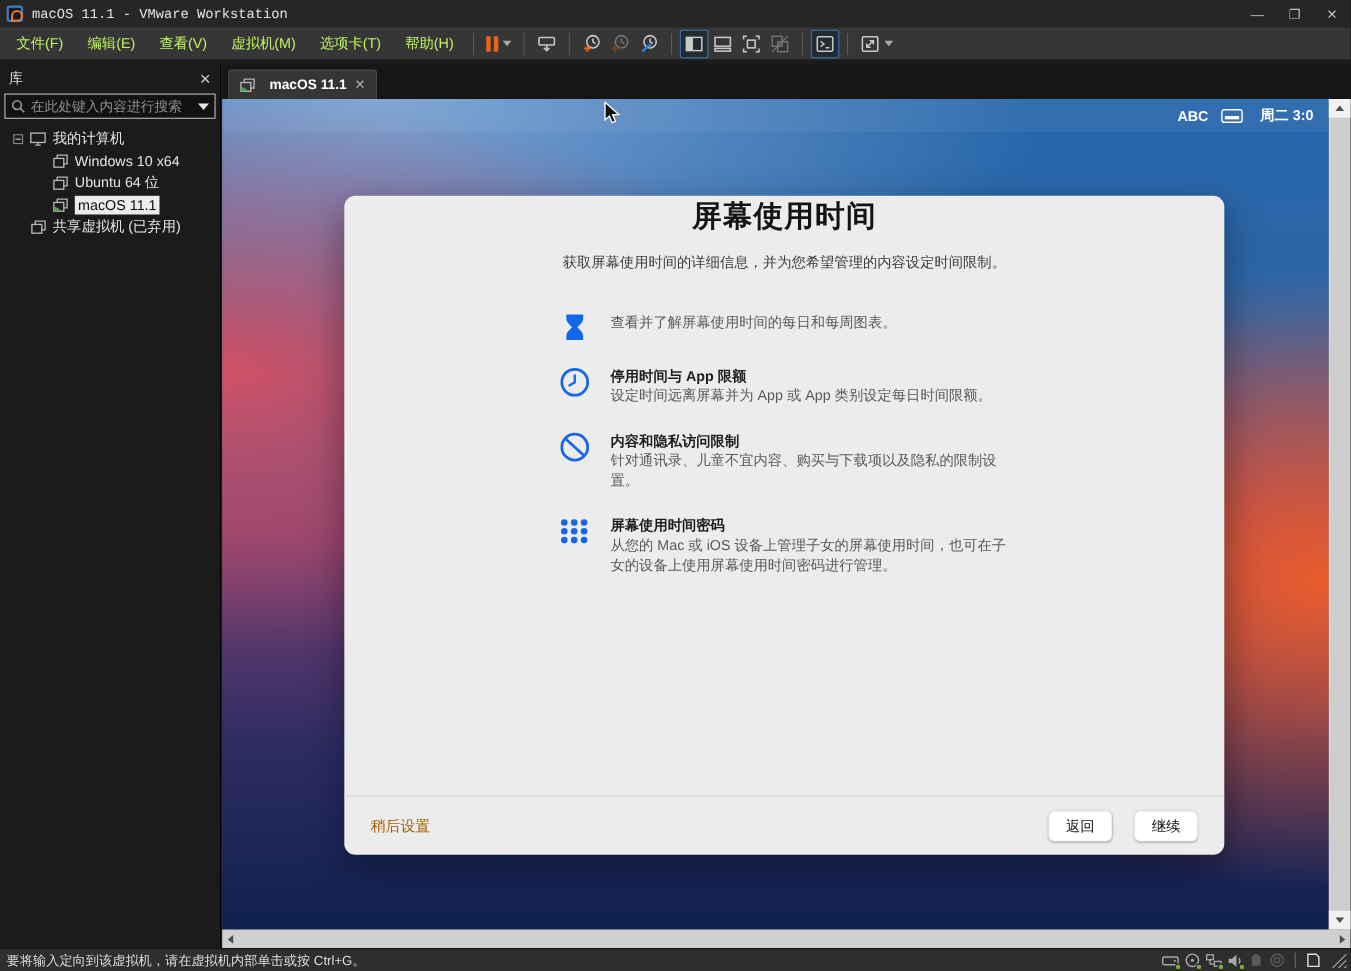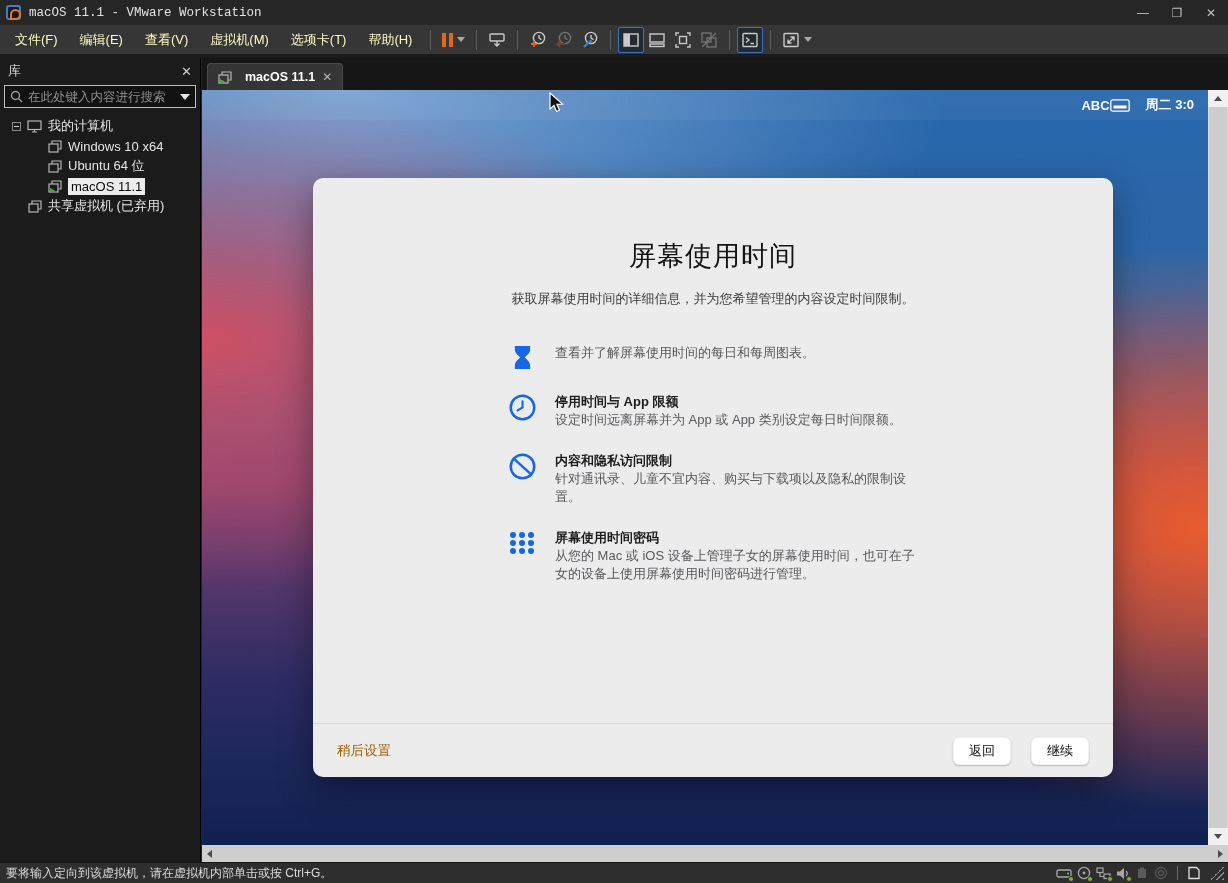--- a/index.html
+++ b/index.html
@@ -9,21 +9,21 @@
   
   .titlebar { position:absolute; left:0; top:0; width:100%; height:25px; background:#262626; display:flex; align-items:center; }
   .vmw-logo { width:15px; height:15px; margin:0 8px 0 6px; border:2px solid #3f7fc1; border-radius:3px; position:relative; background:#15191d; }
   .vmw-logo::after { content:""; position:absolute; left:2px; top:2px; width:7px; height:7px; border:2px solid #e8762c; border-radius:50% 50% 50% 0; }
   .title-text { color:#e2e2e2; font-size:12.5px;font-family:Liberation Mono, monospace; }
   .win-controls { margin-left:auto; display:flex; height:100%; }
   .win-btn { width:34px; height:100%; display:flex; align-items:center; justify-content:center; color:#c0c0c0; font-size:12px; }
 
   
   .menurow { position:absolute; left:0; top:25px; width:100%; height:33px; background:#363636; border-bottom:4px solid #1b1b1b; display:flex; align-items:center; padding-left:4px; }
-  .menu-item { color:#fef9c3; font-size:13px; padding:5px 11px; }
+  .menu-item { color:#bef264; font-size:13px; padding:5px 11px; }
   .tb-sep { width:1px; height:20px; background:#5a5a5a; margin:0 7px; }
   .tb-btn { width:26px; height:26px; display:flex; align-items:center; justify-content:center; border:1px solid transparent; border-radius:2px; color:#c9c9c9; }
   .tb-btn.active { border-color:#3d74b8; background:#232a31; }
   .tb-btn.dim { opacity:0.42; }
   .pause-bars { display:flex; gap:3px; }
   .pause-bars i { display:block; width:4px; height:14px; background:#e8641b; }
   .caret-down { width:0; height:0; border-left:4px solid transparent; border-right:4px solid transparent; border-top:5px solid #aaa; margin-left:4px; }
 
   
   .sidebar { position:absolute; left:0; top:58px; width:201px; height:804px; background:#1b1b1b; border-right:1px solid #000; }
@@ -51,28 +51,28 @@
 
   
   .vm-screen { position:absolute; left:202px; top:90px; width:1006px; height:755px; overflow:hidden;
     background:
       radial-gradient(55% 34% at 0% 33%, #d05065 0%, rgba(208,80,101,0) 98%),
       radial-gradient(46% 38% at 100% 58%, #ea5c2d 0%, rgba(234,92,45,0) 98%),
       radial-gradient(60% 38% at 14% 0%, #7ba3d3 0%, rgba(123,163,211,0) 100%),
       linear-gradient(180deg, #2667ac 0%, #2e65a6 26%, #7e4173 52%, #2d2c63 78%, #0f2150 100%);
   }
   .mac-menubar { position:absolute; left:0; top:0; width:100%; height:30px; background:rgba(255,255,255,0.05); display:flex; align-items:center; justify-content:flex-end; gap:16px; padding-right:14px; color:#ffffff; font-size:13px; font-weight:bold; }
-  .mac-menubar .grp { display:flex; align-items:center; gap:0; }
+  .mac-menubar .grp { display:flex; align-items:center; gap:11px; }
 
   
   .cursor { position:absolute; left:347px; top:2px; }
 
   
   .dialog { position:absolute; left:111px; top:88px; width:800px; height:599px; background:#ececec; border-radius:10px; box-shadow:0 12px 34px rgba(0,0,0,0.38); }
-  .dlg-title { margin-top:60px; text-align:center; font-size:27px; font-weight:normal; color:#141414; letter-spacing:1px; }
+  .dlg-title { text-align:center; font-size:27px; font-weight:bold; color:#141414; letter-spacing:1px; }
   .dlg-sub { margin-top:16px; text-align:center; font-size:13px; color:#3c3c3e; }
   .features { width:412px; margin:36px auto 0 auto; }
   .feature { display:flex; gap:18px; margin-bottom:23px; }
   .f-ico { flex:0 0 30px; display:flex; justify-content:center; padding-top:1px; color:#1666e8; }
   .f-title { font-size:13px; font-weight:bold; color:#1d1d1f; line-height:18px; }
   .f-desc { font-size:13px; color:#59595e; line-height:18px; max-width:362px; }
   .dlg-footer { position:absolute; left:0; bottom:0; width:100%; height:54px; border-top:1px solid #d8d8d8; display:flex; align-items:center; padding:0 24px; }
   .later-link { color:#a16207; font-size:13.5px; }
   .dlg-btns { margin-left:auto; display:flex; gap:20px; }
   .mac-btn { background:#ffffff; border:1px solid rgba(0,0,0,0.06); border-radius:6px; height:28px; padding:0 15px; font-size:13px; color:#111; font-family:"Liberation Sans",sans-serif; box-shadow:0 1px 2px rgba(0,0,0,0.22); }

